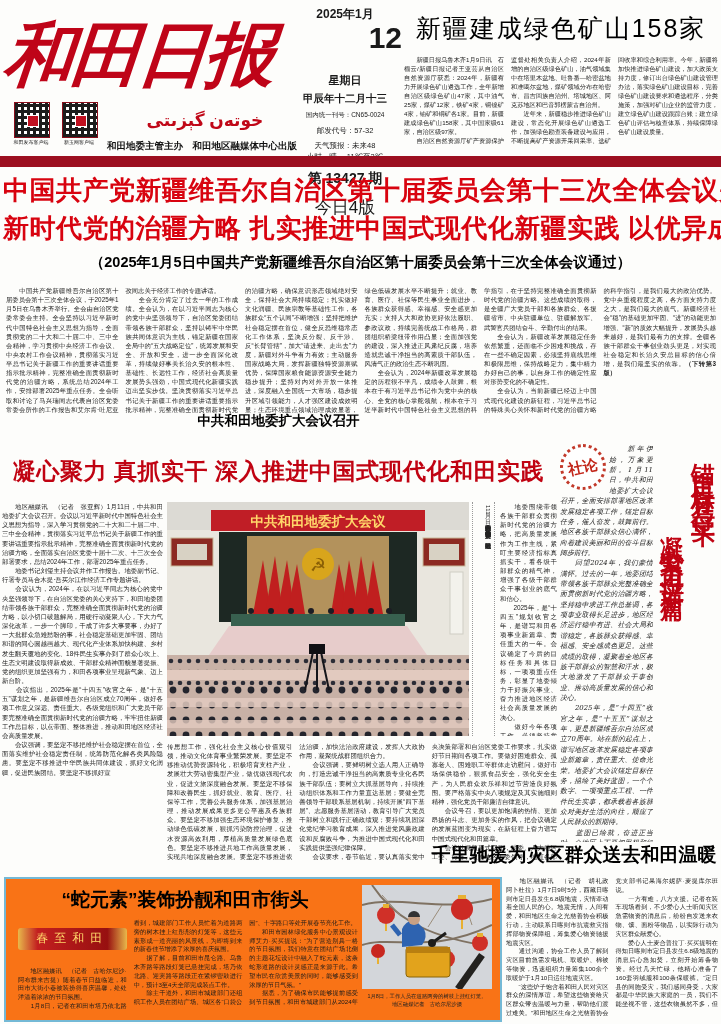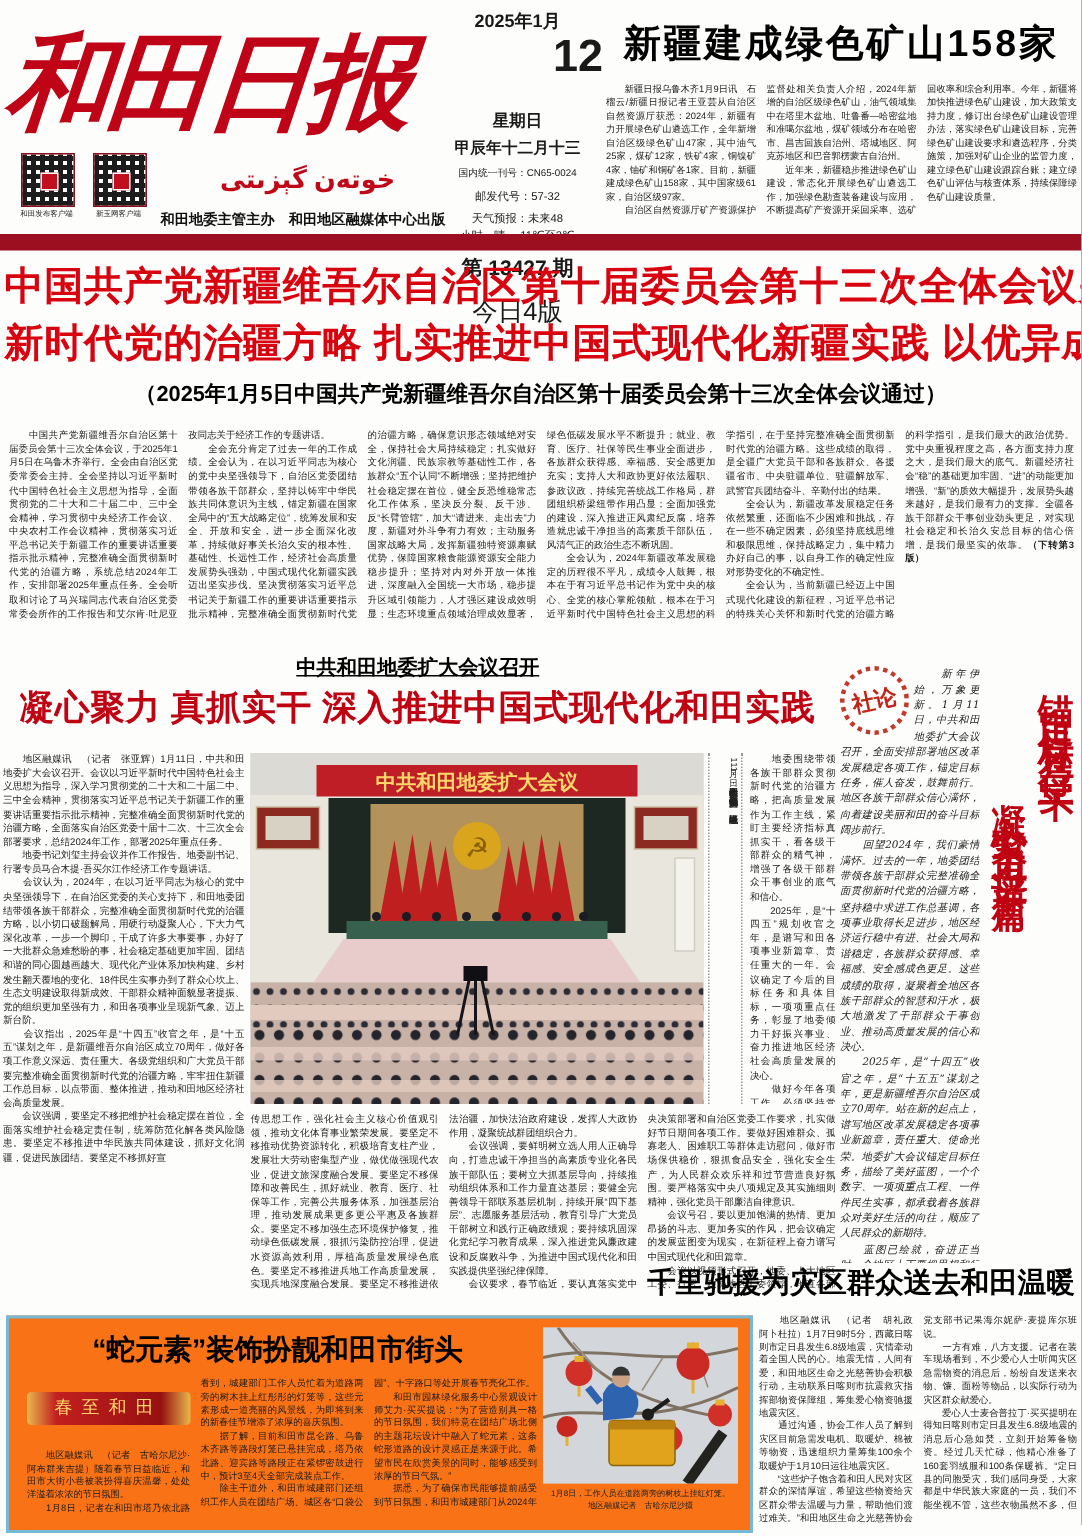--- a/index.html
+++ b/index.html
@@ -20,32 +20,32 @@
   .datecol{left:288px;top:6px;width:114px;text-align:center;}
   .datecol .l1{font-size:12px;font-weight:bold;}
   .datecol .l2{font-size:30px;font-weight:bold;line-height:30px;text-align:right;}
   .datecol .l3{font-size:11px;font-weight:bold;margin-top:20px;}
   .datecol .l4{font-size:10.5px;font-weight:bold;margin-top:4px;}
   .datecol .l5{font-size:6.5px;margin-top:5px;}
   .datecol .l6{font-size:7.5px;margin-top:6px;}
   .datecol .l7{font-size:7.5px;margin-top:4px;line-height:1.5;}
   .datecol .l8{font-size:14px;font-weight:bold;margin-top:7px;}
   .datecol .l9{font-size:17px;font-weight:normal;margin-top:8px;}
-  .top-art-head{left:404px;top:12px;width:314px;text-align:center;font-size:25px;font-weight:700;letter-spacing:2px;color:#000;}
+  .top-art-head{left:404px;top:12px;width:314px;text-align:center;font-size:25px;font-weight:400;letter-spacing:2px;color:#000;}
   .top-art-body{left:404px;top:56px;width:314px;height:96px;column-count:3;column-gap:7px;
     font-size:6.2px;line-height:1.45;text-align:justify;white-space:pre-line;overflow:hidden;}
   .redbar{left:0;top:156px;width:721px;height:11px;background:#9c0f20;}
   
   .res-h1{left:3px;top:173px;width:715px;text-align:center;color:#d8030f;font-size:26px;font-weight:900;letter-spacing:0.5px;white-space:nowrap;}
   .res-h2{left:3px;top:211px;width:715px;text-align:center;color:#d8030f;font-size:26px;font-weight:900;letter-spacing:0.5px;white-space:nowrap;}
   .res-sub{left:3px;top:253px;width:715px;text-align:center;color:#000;font-size:14.5px;font-weight:bold;}
   .res-body{left:6px;top:286px;width:710px;height:138px;column-count:6;column-gap:7px;
     font-size:6.3px;line-height:1.45;text-align:justify;white-space:pre-line;overflow:hidden;}
   
-  .kicker{left:0;top:436px;width:557px;text-align:center;font-size:13.5px;font-weight:bold;color:#000;text-decoration:underline;}
+  .kicker{left:0;top:412px;width:557px;text-align:center;font-size:13.5px;font-weight:bold;color:#000;}
   .meet-head{left:0;top:456px;width:557px;text-align:center;color:#c00312;font-size:23px;font-weight:900;letter-spacing:0.5px;white-space:nowrap;}
   .meet-left{left:2px;top:502px;width:161px;height:360px;font-size:6.4px;line-height:1.43;text-align:justify;white-space:pre-line;overflow:hidden;}
   .meet-photo{left:167px;top:502px;width:302px;height:234px;background:#cfcdc6;}
   .meet-cap{left:472px;top:502px;width:23px;height:234px;border-left:1px dotted #999;border-right:1px dotted #999;
     writing-mode:vertical-rl;font-size:6px;line-height:11px;padding:3px 1px;box-sizing:border-box;color:#222;}
   .meet-right{left:500px;top:502px;width:57px;height:234px;font-size:6.4px;line-height:1.43;text-align:justify;white-space:pre-line;overflow:hidden;}
   .meet-bottom{left:167px;top:742px;width:390px;height:120px;column-count:3;column-gap:7px;
     font-size:6.4px;line-height:1.43;text-align:justify;white-space:pre-line;overflow:hidden;}
   
   .ed-body{left:560px;top:434px;width:93px;height:408px;font-size:6.9px;line-height:1.5;text-align:justify;

